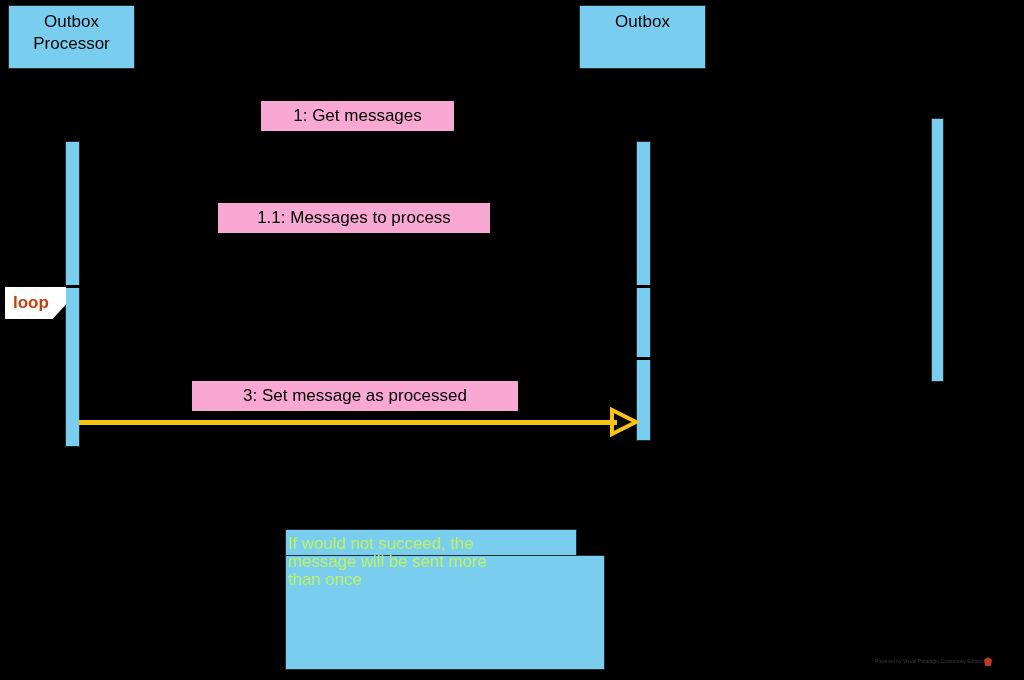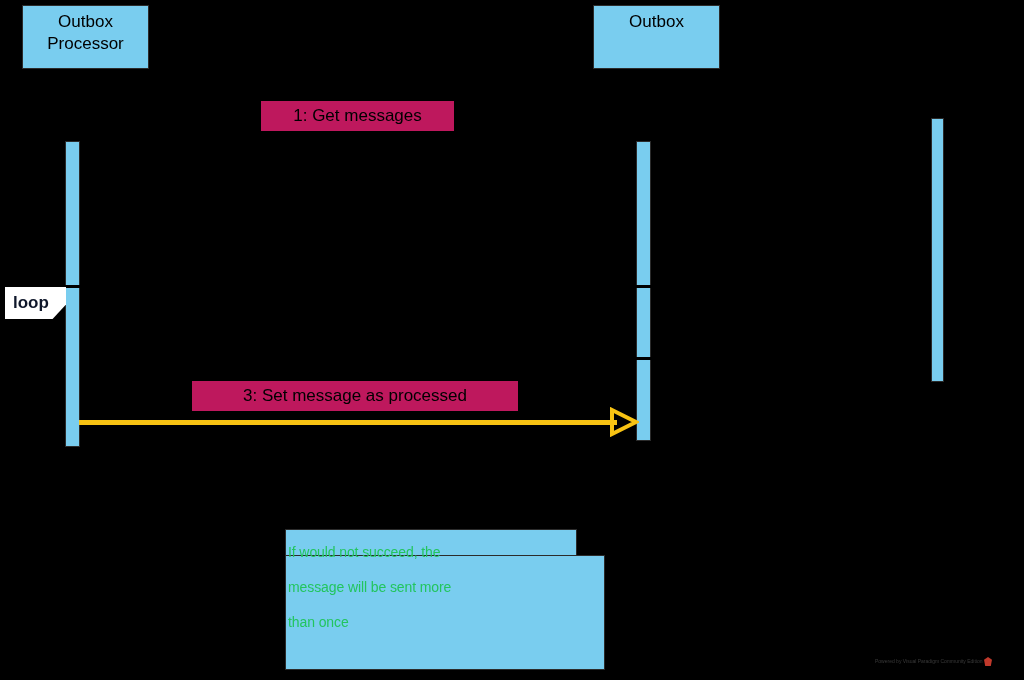--- a/index.html
+++ b/index.html
@@ -22,21 +22,20 @@
     position: absolute;
     box-sizing: border-box;
     background: #79CDEF;
     border: 1px solid #2b2b2b;
     color: #000000;
     font-size: 17px;
     line-height: 22px;
     text-align: center;
     padding-top: 5px;
     white-space: pre-line;
-    margin-left: 14px;
   }
 
   
   .activation {
     position: absolute;
     box-sizing: border-box;
     background: #79CDEF;
     border: 1px solid #2b2b2b;
   }
 
@@ -45,34 +44,34 @@
     position: absolute;
     background: #000000;
     height: 3px;
   }
 
   
   .frag-tag {
     position: absolute;
     box-sizing: border-box;
     background: #FFFFFF;
-    color: #0f172a;
+    color: #c2410c;
     font-size: 17px;
     font-weight: bold;
     line-height: 32px;
     padding-left: 8px;
     -webkit-clip-path: polygon(0 0, 100% 0, 100% 55%, 78% 100%, 0 100%);
     clip-path: polygon(0 0, 100% 0, 100% 55%, 78% 100%, 0 100%);
   }
 
   
   .msg-label {
     position: absolute;
     box-sizing: border-box;
-    background: #be185d;
+    background: #f9a8d4;
     color: #000000;
     font-size: 17px;
     line-height: 30px;
     text-align: center;
     white-space: nowrap;
   }
 
   
   .msg-arrow-line {
     position: absolute;
@@ -85,23 +84,23 @@
 
   
   .note-shape {
     position: absolute;
     box-sizing: border-box;
     background: #79CDEF;
     border: 1px solid #2b2b2b;
   }
   .note-text {
     position: absolute;
-    color: #22c55e;
-    font-size: 14px;
-    line-height: 35px;
+    color: #bef264;
+    font-size: 17px;
+    line-height: 18px;
     white-space: pre-line;
     letter-spacing: -0.1px;
   }
 
   
   .watermark {
     position: absolute;
     color: #3a3a3a;
     font-size: 5px;
     line-height: 7px;
@@ -130,20 +129,21 @@
   <div class="activation" id="act1" style="left: 636px; top: 141px; width: 15px; height: 300px;"></div>
   <div class="activation" id="act2" style="left: 931px; top: 118px; width: 13px; height: 264px;"></div>
 
   <div class="frag-sep" id="sepL" style="left: 65px; top: 285px; width: 15px;"></div>
   <div class="frag-sep" id="sepR1" style="left: 636px; top: 285px; width: 15px;"></div>
   <div class="frag-sep" id="sepR2" style="left: 636px; top: 357px; width: 15px;"></div>
 
   <div class="frag-tag" id="loopTag" style="left: 5px; top: 287px; width: 61px; height: 32px;">loop</div>
 
   <div class="msg-label" id="msg0" style="left: 261px; top: 101px; width: 193px; height: 30px;">1: Get messages</div>
+  <div class="msg-label" id="msg1" style="left: 218px; top: 203px; width: 272px; height: 30px;">1.1: Messages to process</div>
   <div class="msg-label" id="msg3" style="left: 192px; top: 381px; width: 326px; height: 30px;">3: Set message as processed</div>
 
   <div class="msg-arrow-line" id="arrowLine" style="left: 79px; top: 420px; width: 538px;"></div>
   <svg class="msg-arrow-head" id="arrowHead" width="30" height="30" viewBox="0 0 30 30" style="left: 609px; top: 407px;">
     <polygon points="3,3 27,15 3,27" fill="none" stroke="#F8C313" stroke-width="4" stroke-linejoin="miter"></polygon>
   </svg>
 
   <div class="note-shape" id="noteUpper" style="left: 285px; top: 529px; width: 292px; height: 29px;"></div>
   <div class="note-shape" id="noteLower" style="left: 285px; top: 555px; width: 320px; height: 115px;"></div>
   <div class="note-text" id="noteText" style="left: 288px; top: 535px; width: 310px;">If would not succeed, the

